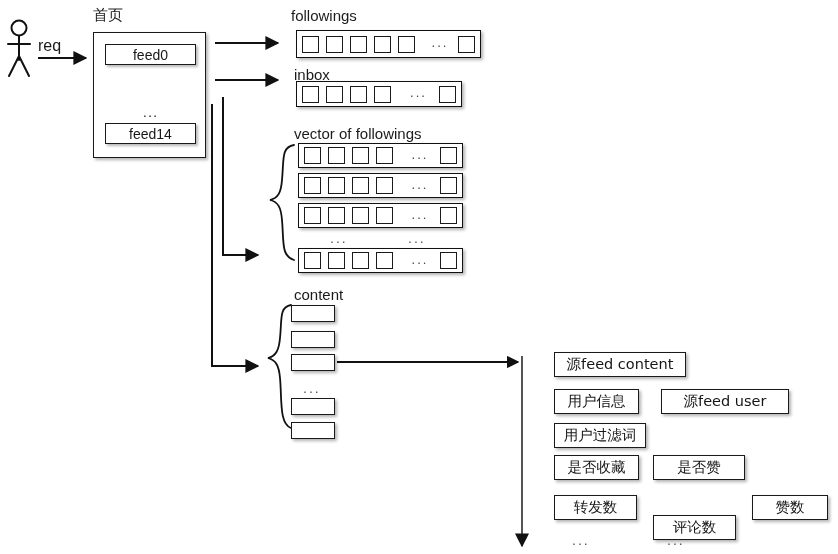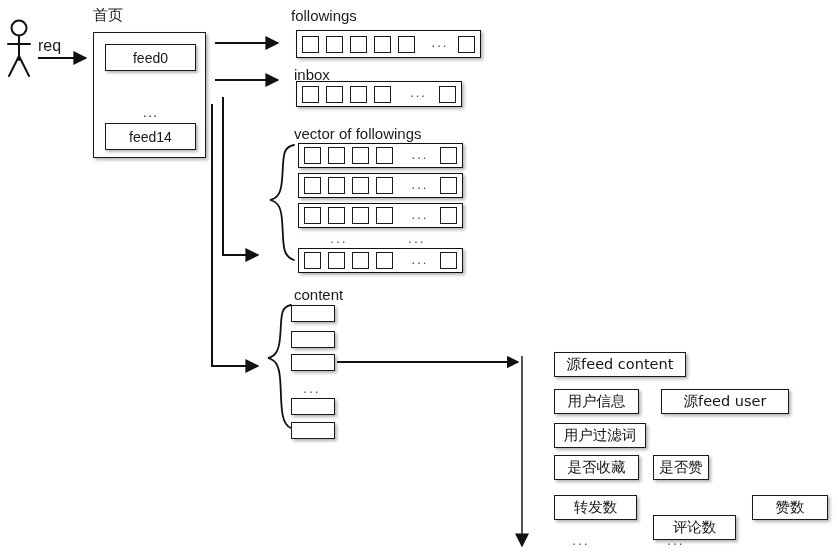--- a/index.html
+++ b/index.html
@@ -46,21 +46,21 @@
     width: 113px; height: 126px;
   }
   .feed-item {
     position: absolute;
     box-sizing: border-box;
     background: #ffffff;
     border: 1.4px solid #1a1a1a;
     box-shadow: 1.5px 1.5px 2.5px rgba(0,0,0,0.28);
     left: 11px;
     width: 91px;
-    height: 27px;
+    height: 21px;
     display: flex;
     align-items: center;
     justify-content: center;
     font-size: 14px;
     color: #171717;
   }
   #feed-ellipsis {
     position: absolute;
     left: 11px; width: 91px;
     text-align: center;
@@ -263,21 +263,21 @@
 <div class="content-box" style="top:422px;"></div>
 
 <div class="attr-box" style="left:554px; top:352px; width:132px;">源feed content</div>
 
 <div class="attr-box" style="left:554px; top:389px; width:85px;">用户信息</div>
 <div class="attr-box" style="left:661px; top:389px; width:128px;">源feed user</div>
 
 <div class="attr-box" style="left:554px; top:423px; width:92px;">用户过滤词</div>
 
 <div class="attr-box" style="left:554px; top:455px; width:85px;text-align:right;">是否收藏</div>
-<div class="attr-box" style="left:653px; top:455px; width:56px;">是否赞</div>
+<div class="attr-box" style="left:653px; top:455px; width:92px;">是否赞</div>
 
 <div class="attr-box" style="left:554px; top:495px; width:83px;">转发数</div>
 <div class="attr-box" style="left:653px; top:495px; width:83px;margin-top:20px;">评论数</div>
 <div class="attr-box" style="left:752px; top:495px; width:76px;">赞数</div>
 
 <div class="dots-small" style="left:572px; top:533px;">...</div>
 <div class="dots-small" style="left:667px; top:533px;">...</div>
 
 <div class="abs label" style="left:38px; top:38px; font-size:16px;">req</div>
 

